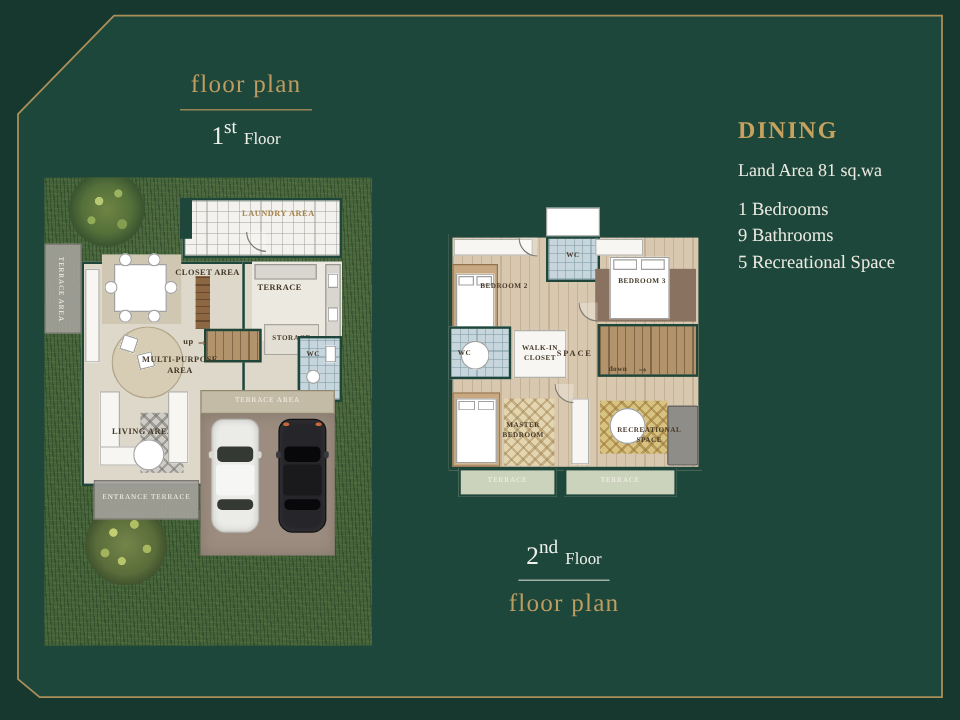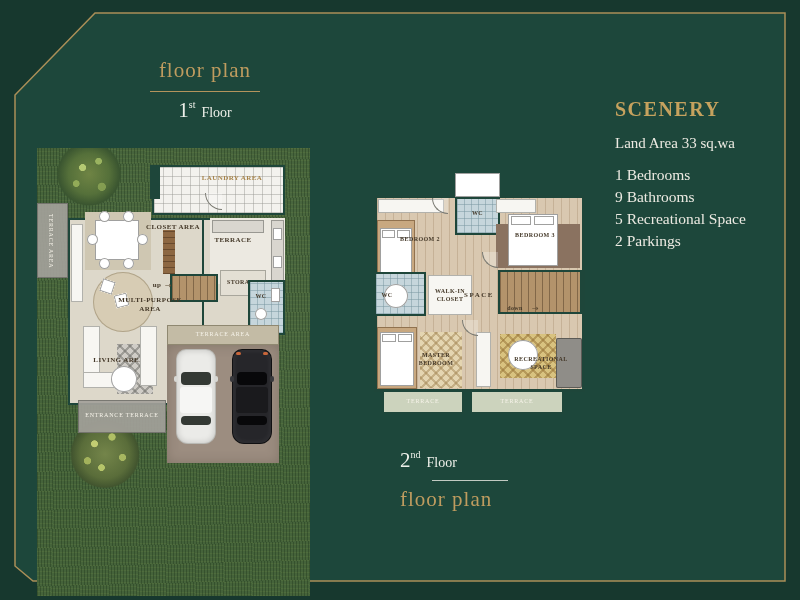--- a/index.html
+++ b/index.html
@@ -7,21 +7,21 @@
   .stage{position:relative;width:800px;height:600px;overflow:hidden;}
   .abs{position:absolute;}
   svg.frame{position:absolute;left:0;top:0;}
 
   
   .fp-title{font-size:21px;color:#bf9c5f;letter-spacing:1px;}
   .fp-rule{height:1px;background:#b3945c;}
   .fp-rule.light{background:#c2cac2;}
   .floor-line{color:#eef0ea;}
   .floor-num{font-size:21px;}
-  .floor-sup{font-size:10px;vertical-align:9px;}
+  .floor-sup{font-size:16px;vertical-align:9px;}
   .floor-word{font-size:14px;margin-left:6px;}
 
   
   .info-title{font-size:20px;font-weight:bold;color:#c6a25e;letter-spacing:1.5px;}
   .info-line{font-size:15px;color:#eceae2;line-height:1.35;}
   .info-feat{font-size:15.5px;color:#eceae2;line-height:1.42;}
 
   
   .plan{position:absolute;overflow:hidden;}
   .grass{background-color:#45633a;
@@ -113,31 +113,30 @@
 
   <div class="abs" style="left:130;left:130px;top:58px;width:150px;text-align:center;">
     <div class="fp-title">floor plan</div>
     <div class="fp-rule" style="width:110px;margin:8px auto 6px;"></div>
     <div class="floor-line">
       <span class="floor-num">1</span><span class="floor-sup">st</span><span class="floor-word">Floor</span>
     </div>
   </div>
 
   <div class="abs" style="left:615px;top:98px;width:170px;">
-    <div class="info-title">SCENERY</div>
+    <div class="info-title">DINING</div>
     <div style="height:12px;"></div>
-    <div class="info-line">Land Area 33 sq.wa</div>
+    <div class="info-line">Land Area 81 sq.wa</div>
     <div style="height:11px;"></div>
     <div class="info-feat">1 Bedrooms</div>
     <div class="info-feat">9 Bathrooms</div>
     <div class="info-feat">5 Recreational Space</div>
-    <div class="info-feat">2 Parkings</div>
-  </div>
-
-  <div class="plan grass" style="left:37px;top:148px;width:273px;height:448px;">
+  </div>
+
+  <div class="plan grass" style="left:37px;top:148px;width:273px;height:390px;">
     <div class="abs tree" style="left:20px;top:-6px;width:64px;height:64px;"></div>
     <div class="abs bush" style="left:33px;top:272px;width:70px;height:68px;"></div>
 
     <div class="abs tile" style="left:115px;top:17px;width:133px;height:50px;border:2px solid #1e463a;box-sizing:border-box;"></div>
     <div class="abs wall" style="left:113px;top:17px;width:10px;height:34px;"></div>
     <div class="abs door" style="left:168px;top:45px;width:16px;height:16px;"></div>
     <div class="rlabel gold" style="left:150px;top:26px;width:90px;">LAUNDRY AREA</div>
 
     <div class="abs graypad" style="left:0px;top:55px;width:31px;height:75px;"></div>
     <div class="rlabel white tiny vtext" style="left:9px;top:62px;height:62px;">TERRACE AREA</div>
@@ -271,21 +270,21 @@
     <div class="abs palegreen" style="left:12px;top:218px;width:82px;height:24px;"></div>
     <div class="rlabel white tiny" style="left:24px;top:226px;width:58px;">TERRACE</div>
     <div class="abs palegreen" style="left:100px;top:218px;width:94px;height:24px;"></div>
     <div class="rlabel white tiny" style="left:118px;top:226px;width:58px;">TERRACE</div>
 
     <div class="abs door" style="left:62px;top:26px;width:15px;height:15px;"></div>
     <div class="abs door" style="left:112px;top:80px;width:15px;height:15px;"></div>
     <div class="abs door" style="left:92px;top:148px;width:15px;height:15px;"></div>
   </div>
 
-  <div class="abs" style="left:400px;top:448px;width:140px;">
+  <div class="abs" style="left:400px;top:448px;width:140px;text-align:center;">
     <div class="floor-line">
       <span class="floor-num">2</span><span class="floor-sup">nd</span><span class="floor-word">Floor</span>
     </div>
     <div class="fp-rule light" style="width:76px;margin:7px auto 6px;"></div>
     <div class="fp-title">floor plan</div>
   </div>
 
 
 </div>
 

